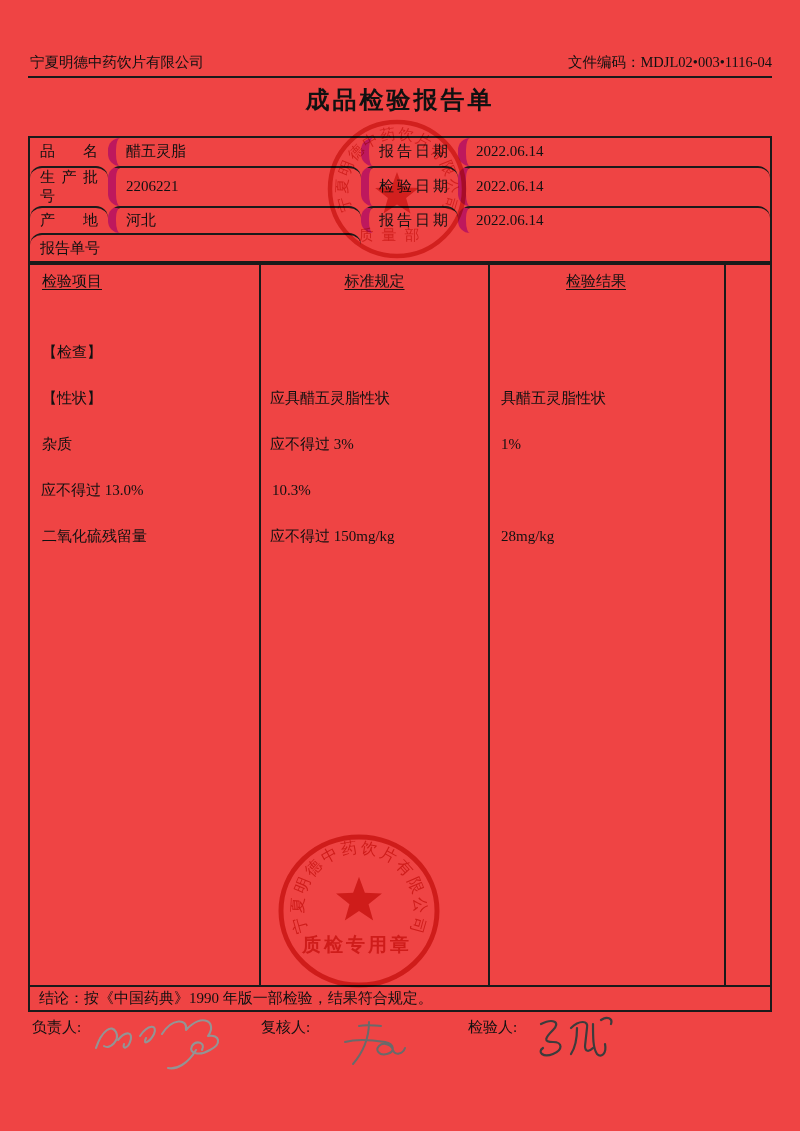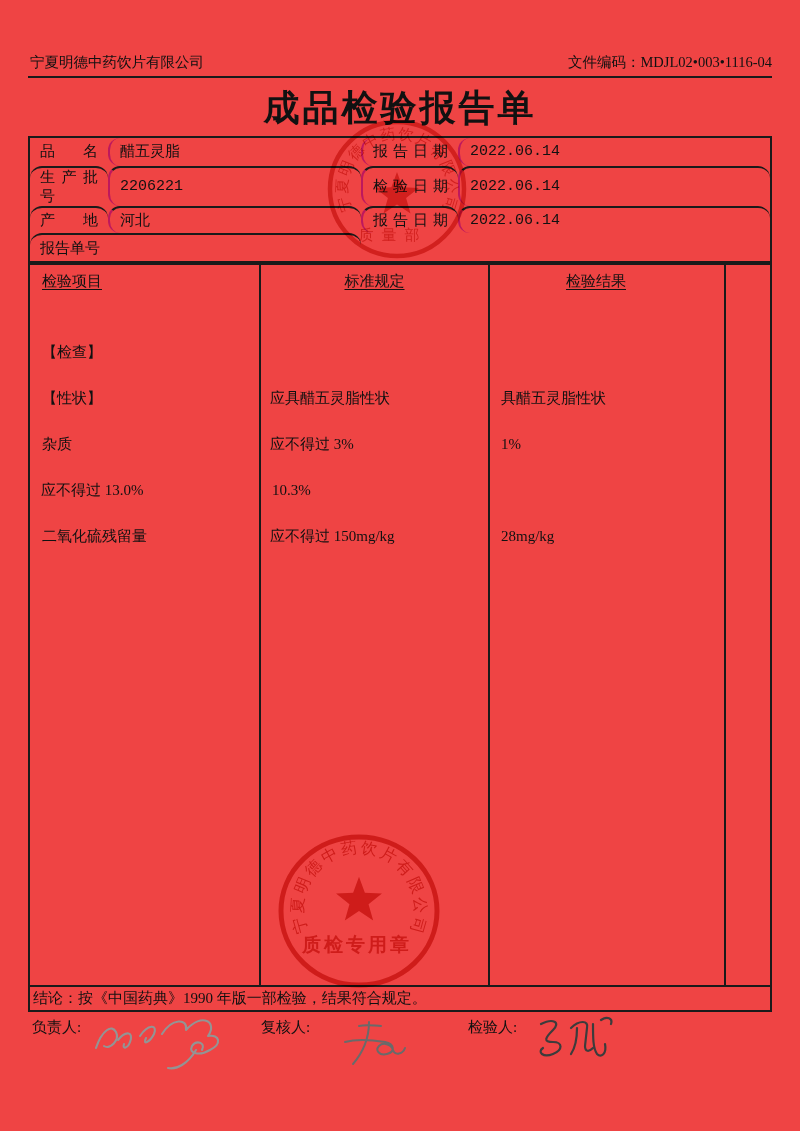--- a/index.html
+++ b/index.html
@@ -9,32 +9,32 @@
     overflow:hidden;
   }
   
   .doc-header {
     position:absolute; left:30px; top:53px; width:742px;
     display:flex; justify-content:space-between; font-size:14.5px;
   }
   .header-rule { position:absolute; left:28px; top:76px; width:744px; height:2px; background:#1a1a1a; }
   .doc-title {
     position:absolute; left:0; top:84px; width:800px; text-align:center;
-    font-size:36px; font-weight:bold; letter-spacing:3px; margin:0;
+    font-size:24px; font-weight:bold; letter-spacing:3px; margin:0;
   }
   
   .info-table {
     position:absolute; left:28px; top:136px; width:744px; height:127px;
     border:2px solid #1a1a1a; box-sizing:border-box;
     display:grid; grid-template-columns:78px 253px 97px 1fr;
     grid-template-rows:repeat(4,1fr);
     font-size:15px;
   }
   .it-cell { display:flex; align-items:center; padding:0 10px; box-sizing:border-box; border-color:#1a1a1a;border-radius:12px; }
-  .bl { border-left:2px solid #be185d;font-family:Liberation Mono, monospace; }
+  .bl { border-left:8px solid #be185d; }
   .bt { border-top:2px solid #1a1a1a; }
   .jlabel { flex:1; text-align:justify; text-align-last:justify; }
   .span12 { grid-column:1/3; }
   .span34 { grid-column:3/5; }
   
   .results-table {
     position:absolute; left:28px; top:263px; width:744px; height:722px;
     border:2px solid #1a1a1a; border-bottom:none; box-sizing:border-box; font-size:15px;
   }
   .rt-divider { position:absolute; top:0; bottom:0; width:2px; background:#1a1a1a; }
@@ -45,21 +45,21 @@
   .rt-h3 { left:460px; width:212px; text-align:center; }
   .rt-body { position:absolute; top:64px; left:0; right:0; }
   .rt-row { display:flex; height:46px; align-items:center; }
   .rt-c1 { width:229px; padding-left:12px; box-sizing:border-box; }
   .rt-c2 { width:229px; padding-left:11px; box-sizing:border-box; }
   .rt-c3 { flex:1; padding-left:13px; box-sizing:border-box; }
   
   .conclusion {
     position:absolute; left:28px; top:985px; width:744px; height:27px;
     border:2px solid #1a1a1a; box-sizing:border-box;
-    display:flex; align-items:center; padding-left:3px; font-size:15px;
+    display:flex; align-items:center; padding-left:9px; font-size:15px;
   }
   
   .sig-row { position:absolute; left:28px; top:1014px; width:744px; height:80px; font-size:15px; }
   .sig-label { position:absolute; top:4px; }
   .sig-l1 { left:4px; } .sig-l2 { left:233px; } .sig-l3 { left:440px; }
   .sig-svg { position:absolute; }
   .sig-s1 { left:64px; top:-4px; }
   .sig-s2 { left:305px; top:6px; }
   .sig-s3 { left:505px; top:0px; }
   .sig-svg path { fill:none; stroke-linecap:round; stroke-linejoin:round; }

